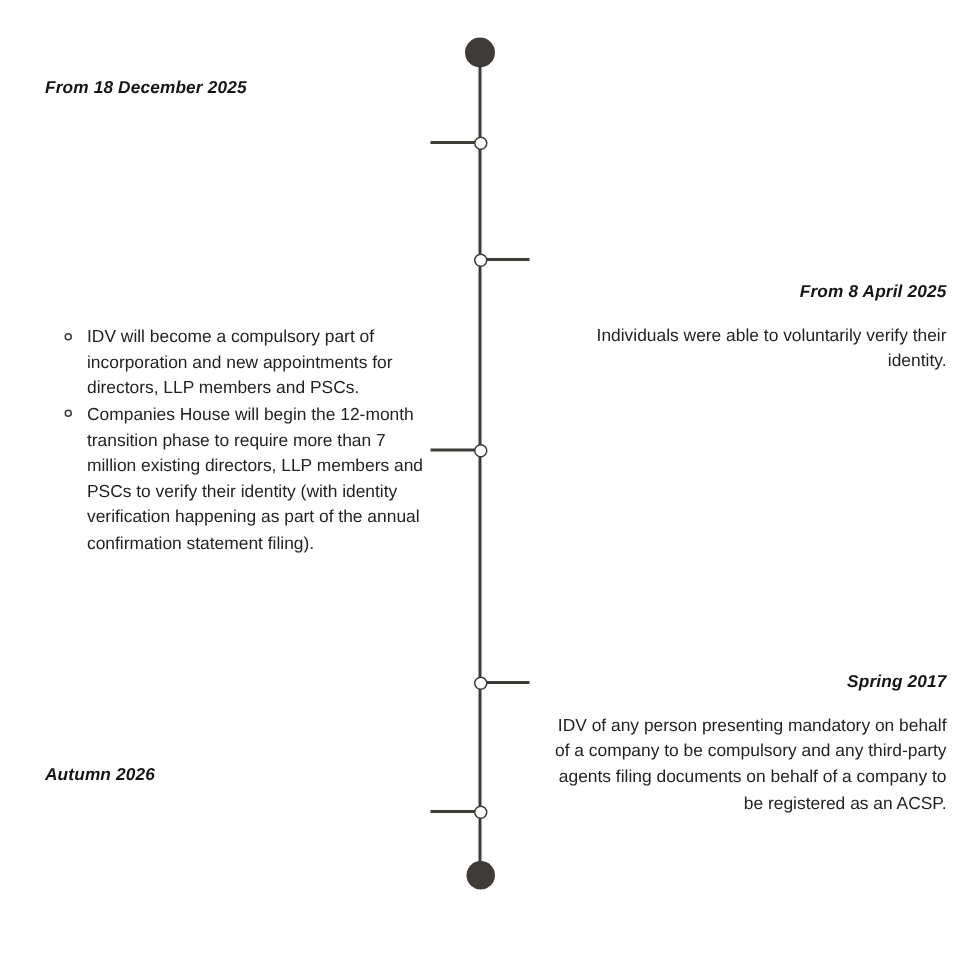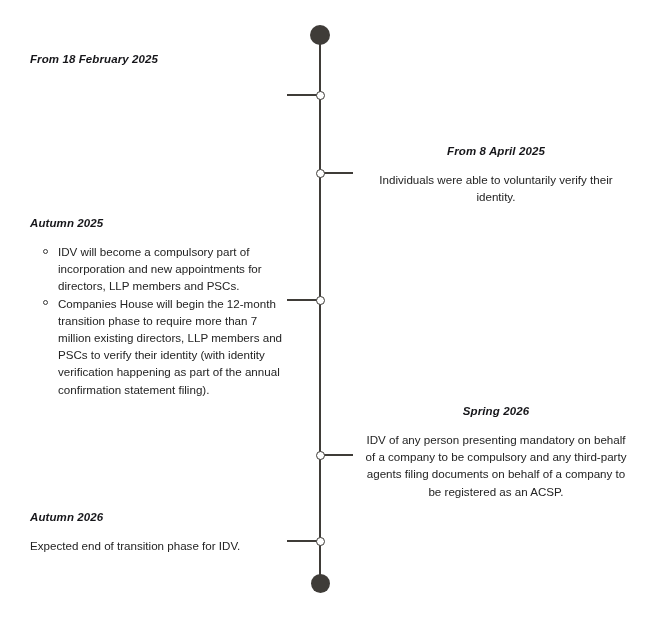--- a/index.html
+++ b/index.html
@@ -69,21 +69,22 @@
     box-sizing: border-box;
   }
   .entry.side-left {
     left: 30px;
     width: 258px;
     text-align: left;
   }
   .entry.side-right {
     left: 361px;
     width: 270px;
-    text-align: center;
+    text-align: right;
+    margin-top: 44px;
   }
 
   .entry-date {
     font-size: 11.5px;
     font-weight: bold;
     font-style: italic;
     color: #16161a;
     letter-spacing: 0.1px;
     margin: 0 0 13px 0;
     line-height: 14px;
@@ -124,46 +125,42 @@
 <body>
 
 <div id="timeline-root">
 
   <div class="axis-line"></div>
   <div class="axis-cap top"></div>
   <div class="axis-cap bottom"></div>
 
   <div id="entries-layer">
       <div class="entry side-left" style="top: 52px;">
-        <div class="entry-date">From 18 February 2025</div>
+        <div class="entry-date">From 18 December 2025</div>
       </div>
       <div class="entry side-right" style="top: 144px;">
         <div class="entry-date">From 8 April 2025</div>
         <div class="entry-body">
           <p>Individuals were able to voluntarily verify their identity.</p>
         </div>
       </div>
       <div class="entry side-left" style="top: 216px;">
-        <div class="entry-date">Autumn 2025</div>
         <ul class="bullet-list">
           <li><span class="bullet-marker"></span><span>IDV will become a compulsory part of incorporation and new appointments for directors, LLP members and PSCs.</span></li>
           <li><span class="bullet-marker"></span><span>Companies House will begin the 12-month transition phase to require more than 7 million existing directors, LLP members and PSCs to verify their identity (with identity verification happening as part of the annual confirmation statement filing).</span></li>
         </ul>
       </div>
       <div class="entry side-right" style="top: 404px;">
-        <div class="entry-date">Spring 2026</div>
+        <div class="entry-date">Spring 2017</div>
         <div class="entry-body">
           <p>IDV of any person presenting mandatory on behalf of a company to be compulsory and any third-party agents filing documents on behalf of a company to be registered as an ACSP.</p>
         </div>
       </div>
       <div class="entry side-left" style="top: 510px;">
         <div class="entry-date">Autumn 2026</div>
-        <div class="entry-body">
-          <p>Expected end of transition phase for IDV.</p>
-        </div>
       </div>
     </div>
 
 <div class="node" style="top: 90.5px;"></div>
     <div class="connector to-left" style="top: 94.3px;"></div>
     <div class="node" style="top: 168.5px;"></div>
     <div class="connector to-right" style="top: 172.3px;"></div>
     <div class="node" style="top: 295.5px;"></div>
     <div class="connector to-left" style="top: 299.3px;"></div>
     <div class="node" style="top: 450.5px;"></div>

